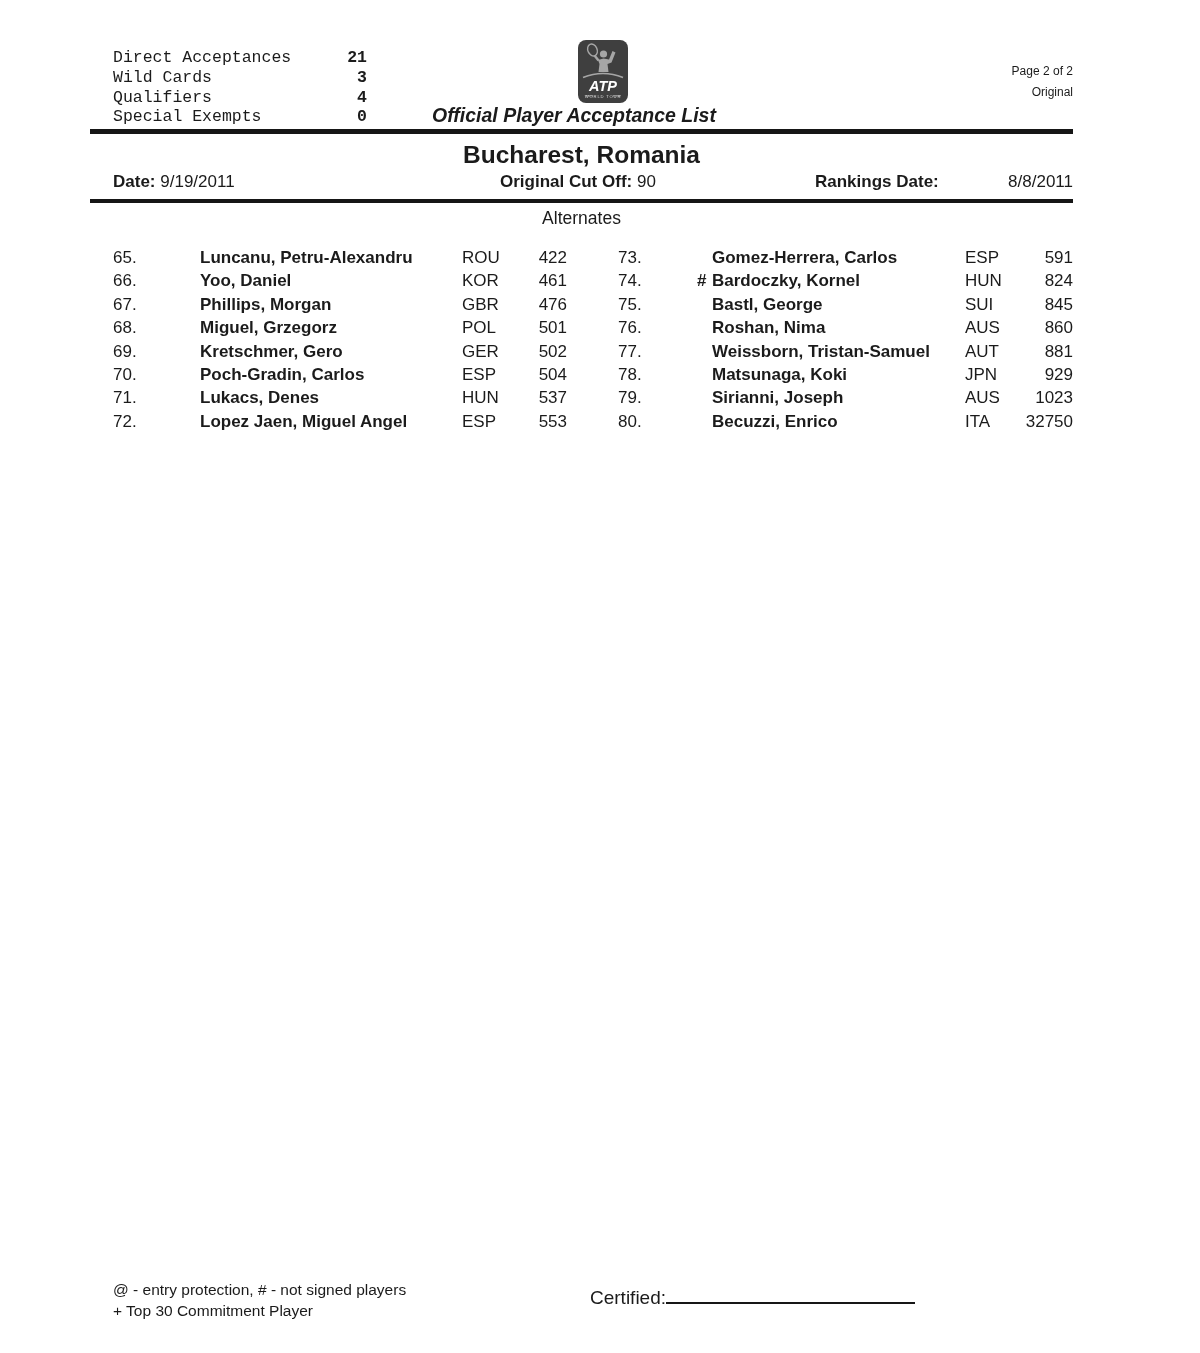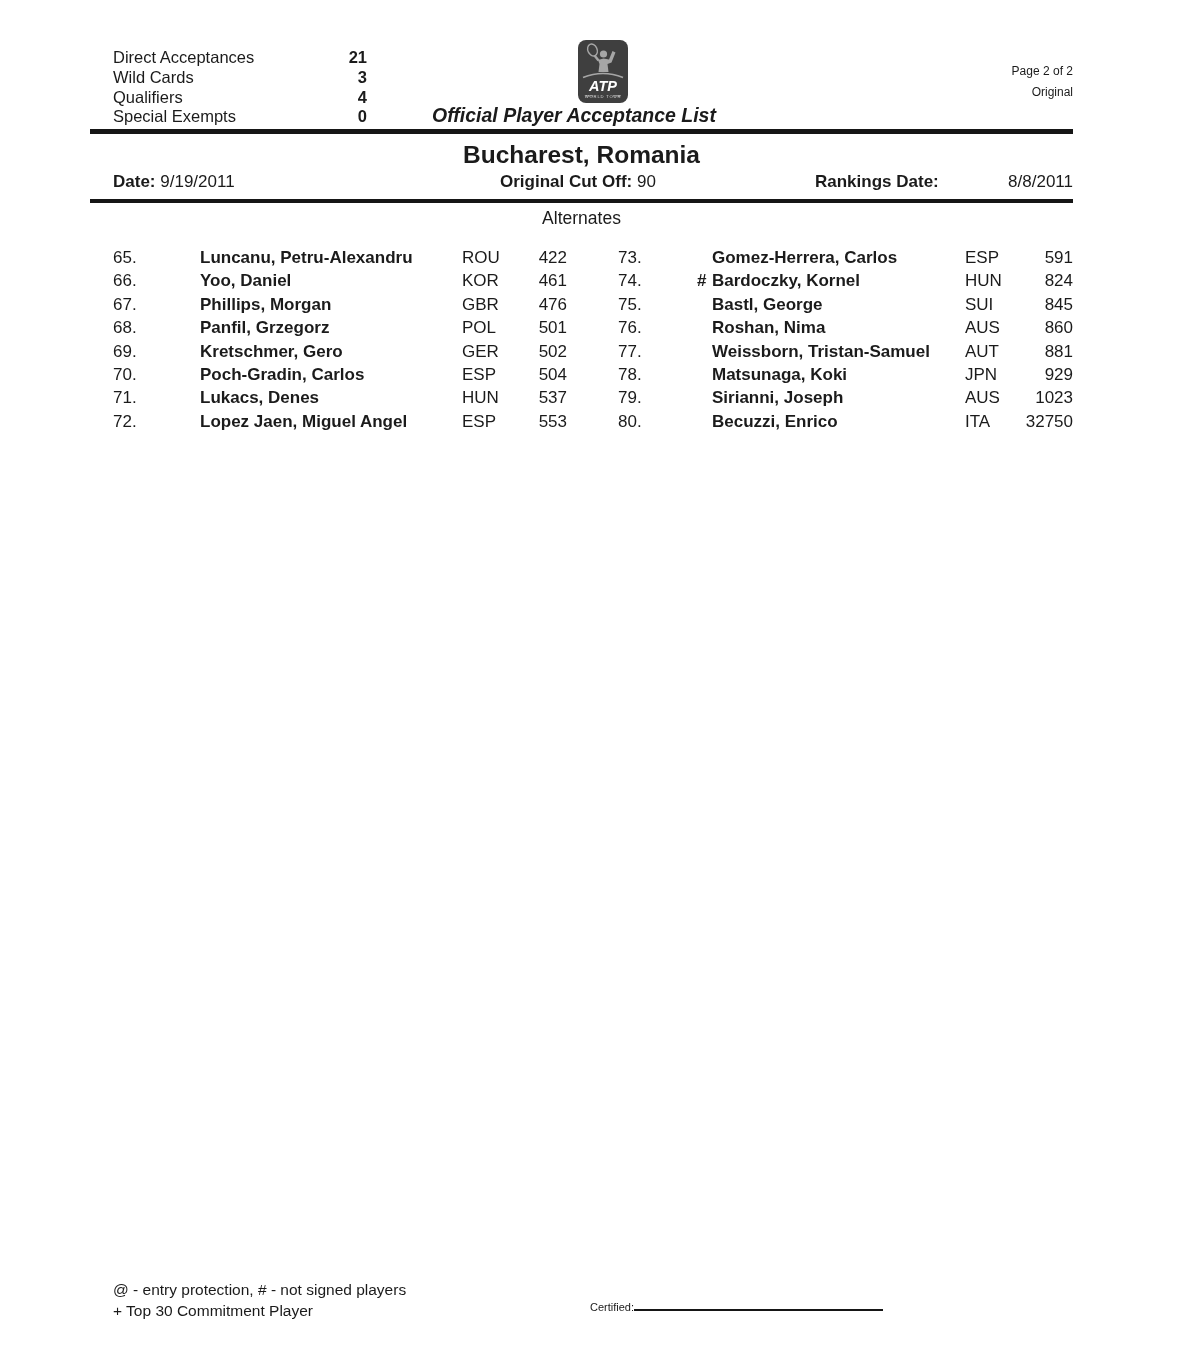--- a/index.html
+++ b/index.html
@@ -10,21 +10,21 @@
     background:#ffffff;
     font-family:"Liberation Sans", sans-serif;
     color:#1b1b1b;
     overflow:hidden;
   }
   .content { position:absolute; left:90px; top:0; width:983px; }
 
   
   .header { position:relative; height:129px; }
   .stats { position:absolute; left:23px; top:48px; width:254px; font-size:16.5px; line-height:19.8px; }
-  .stat-row { display:flex; justify-content:space-between; }
+  .stat-row { display:flex; justify-content:space-between;font-family:Liberation Mono, monospace; }
   .stat-value { font-weight:bold; }
   .logo-wrap { position:absolute; left:488px; top:40px; width:50px; height:79px; }
   .page-info { position:absolute; right:0; top:49px; text-align:right; font-size:12px; line-height:21px;margin-top:12px; }
   .doc-title { position:absolute; left:342px; bottom:2px; font-size:19.5px; font-weight:bold; white-space:nowrap;font-style:italic; }
 
   .double-rule { height:3px; border-top:2.5px solid #161616; border-bottom:3.5px solid #161616; }
 
   .tourney-title { text-align:center; font-size:24.5px; font-weight:bold; margin-top:7px; height:30px; }
 
   .date-row { position:relative; height:25px; font-size:17px; margin-top:1px; }
@@ -45,21 +45,21 @@
     grid-template-columns:87px 262px 68px 37px 51px 79px 15px 253px 56px 52px;
     font-size:17px; line-height:23.4px; white-space:nowrap;
   }
   .c-name { font-weight:bold; overflow:hidden; }
   .c-rank { text-align:right; overflow:hidden; }
   .c-mark { font-weight:bold; }
 
   
   .footer { position:absolute; left:90px; top:1278px; width:983px; height:60px; }
   .legend { position:absolute; left:23px; top:2px; font-size:15.5px; line-height:20.5px; }
-  .certified { position:absolute; left:500px; top:18px; font-size:11px; white-space:nowrap; }
+  .certified { position:absolute; left:500px; top:9px; font-size:19px; white-space:nowrap; }
   .sig-line { display:inline-block; width:249px; height:15px; border-bottom:2px solid #161616; }
 </style>
 </head>
 <body>
 
 <div class="page">
   <div class="content">
 
     <div class="header">
       <div class="stats">
@@ -151,21 +151,21 @@
           <span class="c-rank">476</span>
           <span class="c-gap"></span>
           <span class="c-pos">75.</span>
           <span class="c-mark"></span>
           <span class="c-name">Bastl, George</span>
           <span class="c-cc">SUI</span>
           <span class="c-rank">845</span>
         </div>
         <div class="prow">
           <span class="c-pos">68.</span>
-          <span class="c-name">Panfil, Grzegorz</span>
+          <span class="c-name">Miguel, Grzegorz</span>
           <span class="c-cc">POL</span>
           <span class="c-rank">501</span>
           <span class="c-gap"></span>
           <span class="c-pos">76.</span>
           <span class="c-mark"></span>
           <span class="c-name">Roshan, Nima</span>
           <span class="c-cc">AUS</span>
           <span class="c-rank">860</span>
         </div>
         <div class="prow">

